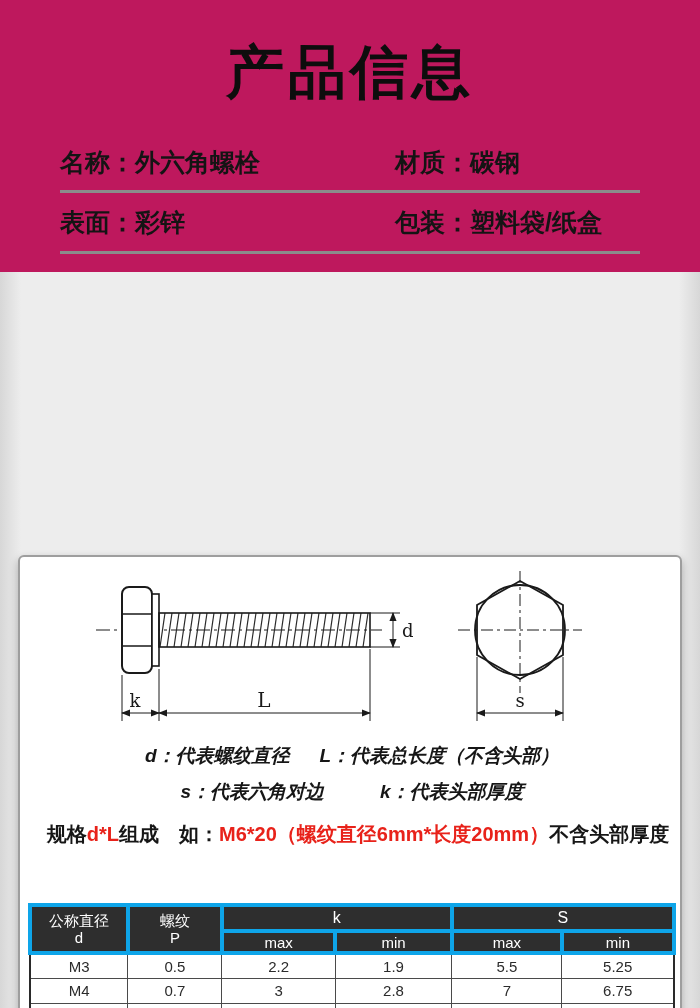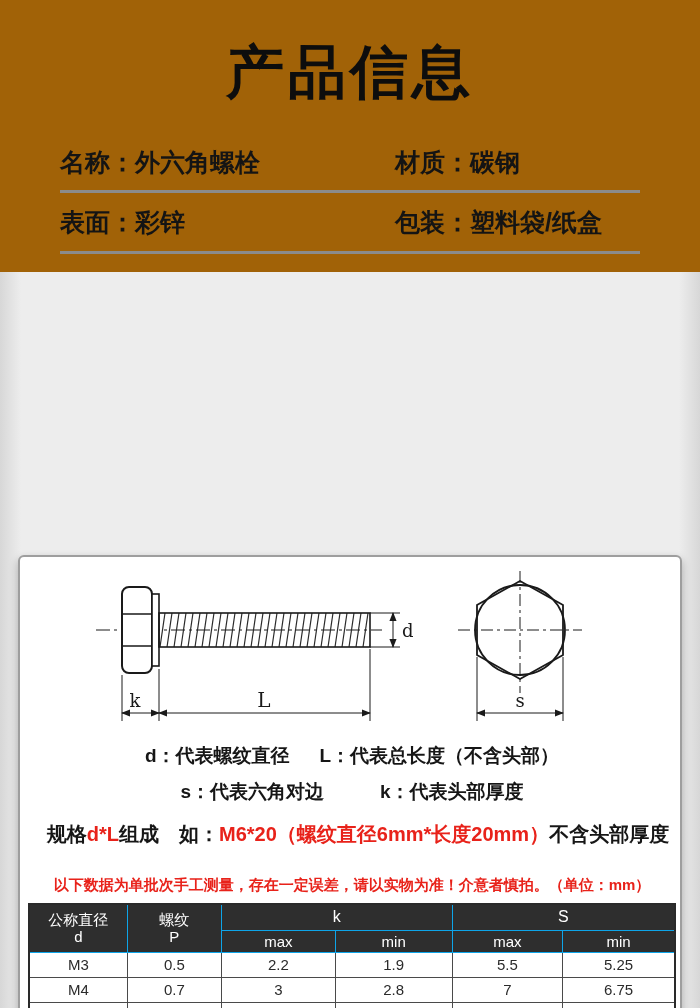--- a/index.html
+++ b/index.html
@@ -1,18 +1,18 @@
 <!DOCTYPE html>
 <html><head>
 <meta charset="utf-8">
 <style>
   * { margin:0; padding:0; box-sizing:border-box; }
   html,body { background:#ffffff; }
   body { font-family:"Liberation Sans","DejaVu Sans",sans-serif; }
-  .page { position:relative; width:700px; height:1008px; background:#a16207; overflow:hidden; }
+  .page { position:relative; width:700px; height:1008px; background:#be185d; overflow:hidden; }
 
   
   .title { position:absolute; top:34px; left:0; width:700px; text-align:center;
            font-size:58px; font-weight:900; color:#0d0d0d; letter-spacing:4px; }
   .subtitle { position:absolute; top:112px; left:0; width:700px; text-align:center;
               font-size:12px; font-weight:700; color:#cfcfcf; letter-spacing:4px; }
 
   .info-row { position:absolute; left:60px; width:580px; display:flex; color:#141414;
               font-size:25px; font-weight:600; }
   .info-row .cell-left  { width:335px;font-family:Liberation Mono, monospace; }
@@ -26,37 +26,37 @@
   
   .band { position:absolute; top:272px; left:0; width:700px; height:736px;
           background:linear-gradient(90deg,#d7d7d7 0,#ededed 3%,#ededed 97%,#d7d7d7 100%); }
   .card { position:absolute; top:283px; left:18px; width:664px; height:708px;
           background:#ffffff; border:2px solid #9e9e9e; border-radius:6px;
           box-shadow:0 4px 8px rgba(0,0,0,.28); }
 
   .diagram { position:absolute; top:10px; left:10px; width:644px; height:178px; }
 
   .legend-line { position:absolute; left:0; width:664px; display:flex; justify-content:center;
-                 font-size:19px; font-weight:700; color:#161616; }
+                 font-size:19px; font-weight:700; color:#161616;font-style:italic; }
   .legend1 { top:186px; gap:30px; }
   .legend2 { top:222px; gap:56px; }
 
   .spec-line { position:absolute; top:264px; left:0; width:664px; text-align:center;
                font-size:20px; font-weight:700; color:#161616; white-space:nowrap;padding-left:12px; }
   .red { color:#e8221a; }
 
   .warning { position:absolute; top:319px; left:0; width:664px; text-align:center;
              font-size:15px; font-weight:700; color:#e8221a; }
 
   
   .table-wrap { position:absolute; top:346px; left:8px; width:648px; }
   table { width:100%; border-collapse:collapse; table-layout:fixed;
           border:2px solid #2a2a2a; }
   thead th { background:#2e2e2e; color:#ffffff; font-weight:400;
-             border:1px solid #0ea5e9; text-align:center; }
+             border:4px solid #0ea5e9; text-align:center; }
   th.group { font-size:16px; height:26px; }
   th.twoline { font-size:15px; line-height:1.15; }
   th.sub { font-size:15px; height:22px; }
   tbody td { border:1px solid #4a4a4a; height:25px; text-align:center;
              font-size:15px; color:#2b2b2b; background:#ffffff; }
 </style>
 </head>
 <body>
 
 <div class="page">
@@ -130,21 +130,20 @@
       </div>
       <div class="legend-line legend2">
         <span>s：代表六角对边</span>
         <span>k：代表头部厚度</span>
       </div>
 
       <div class="spec-line">
         <span>规格</span><span class="red">d*L</span><span>组成　如：</span><span class="red">M6*20（螺纹直径6mm*长度20mm）</span><span>不含头部厚度</span>
       </div>
 
-      <div class="warning">以下数据为单批次手工测量，存在一定误差，请以实物为准！介意者慎拍。（单位：mm）</div>
 
       <div class="table-wrap">
         <table>
           <colgroup>
             <col style="width:15.2%">
               <col style="width:14.6%">
             <col style="width:17.6%">
               <col style="width:18.1%">
             <col style="width:17.1%">
               <col style="width:17.4%">

